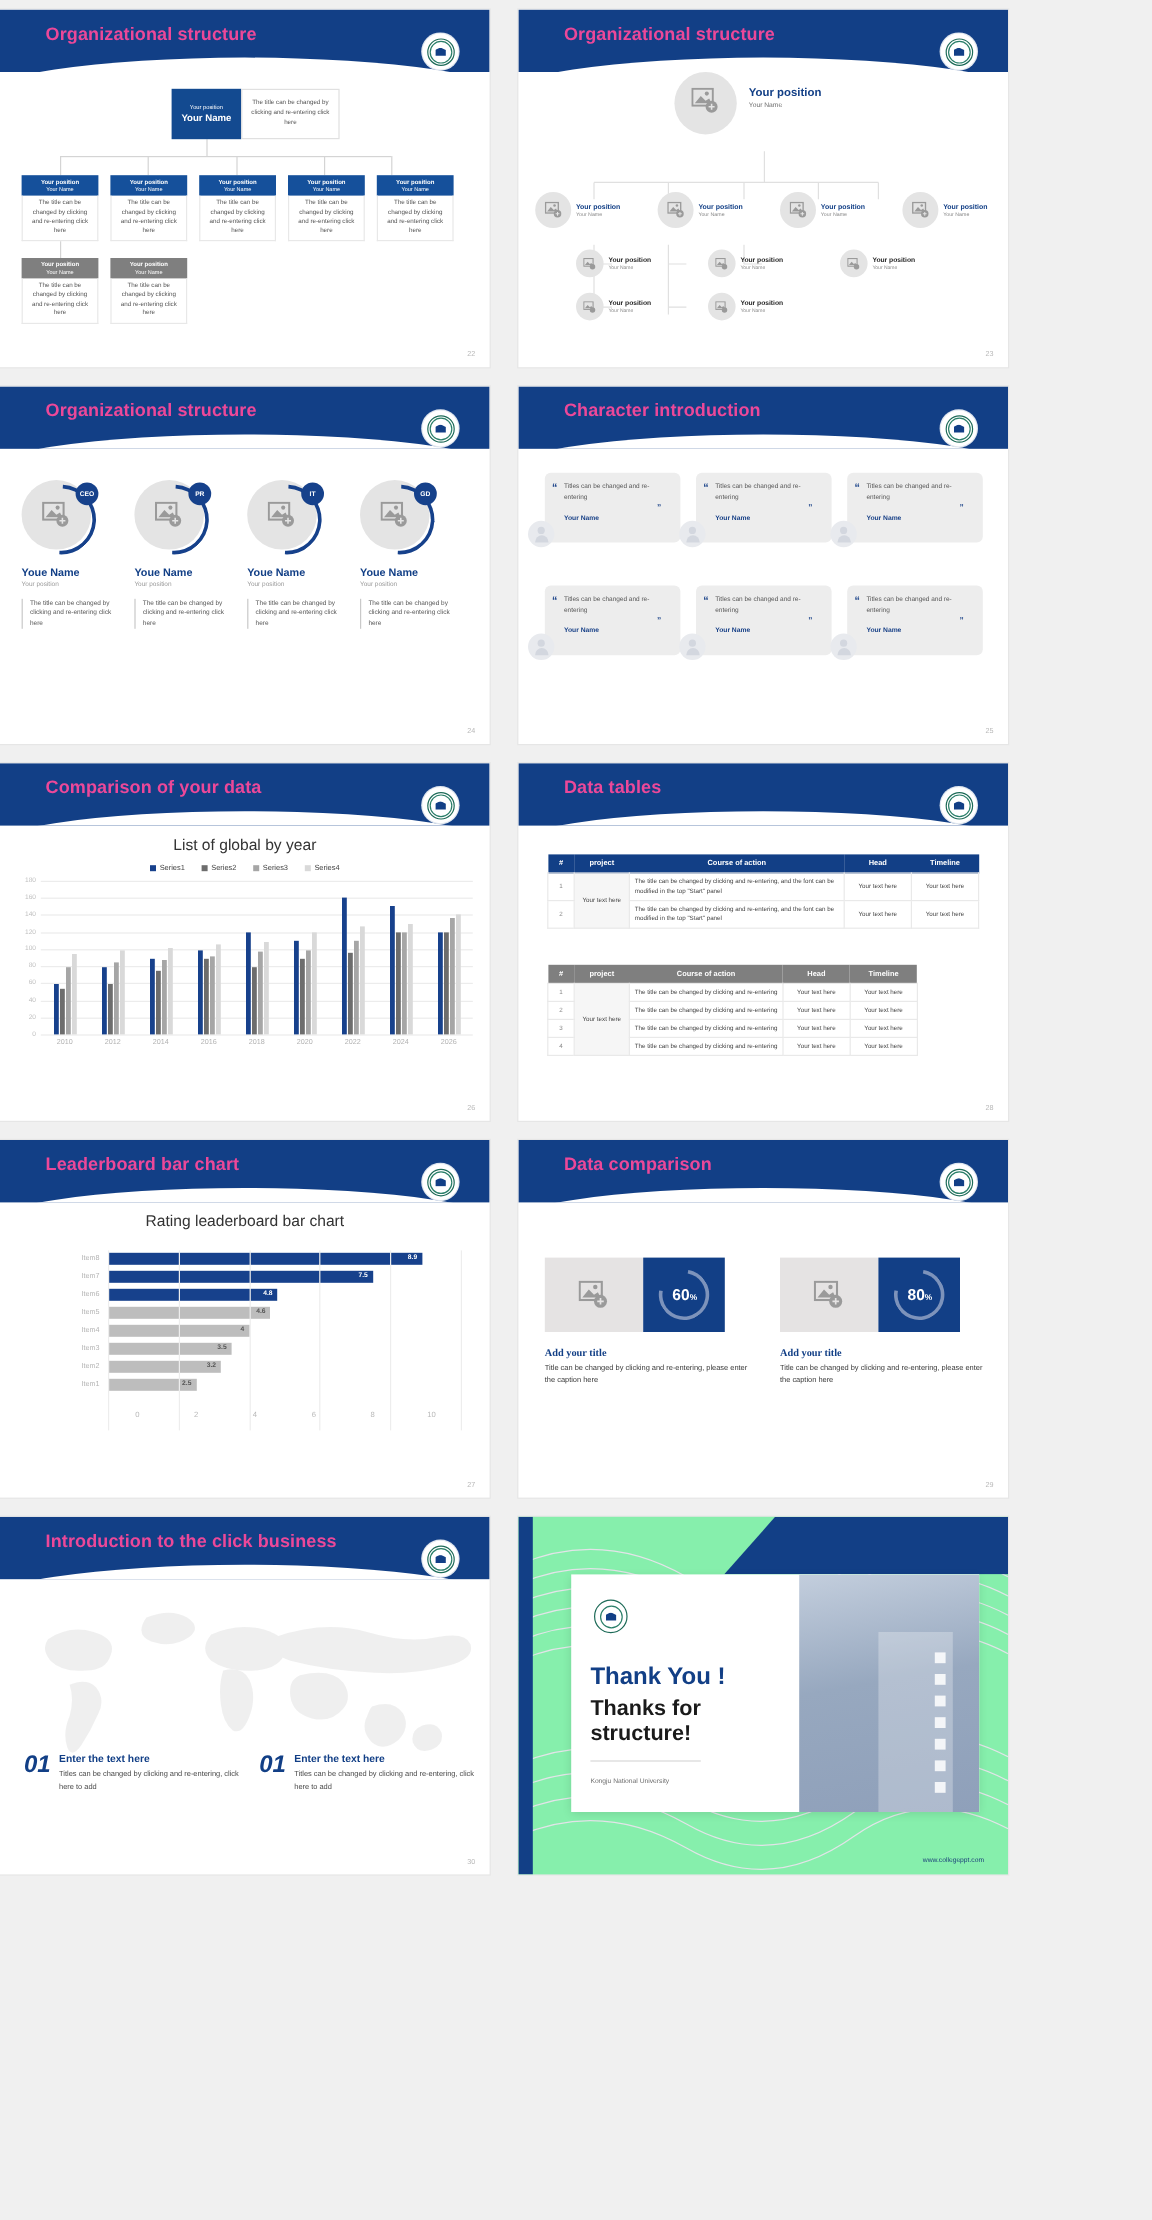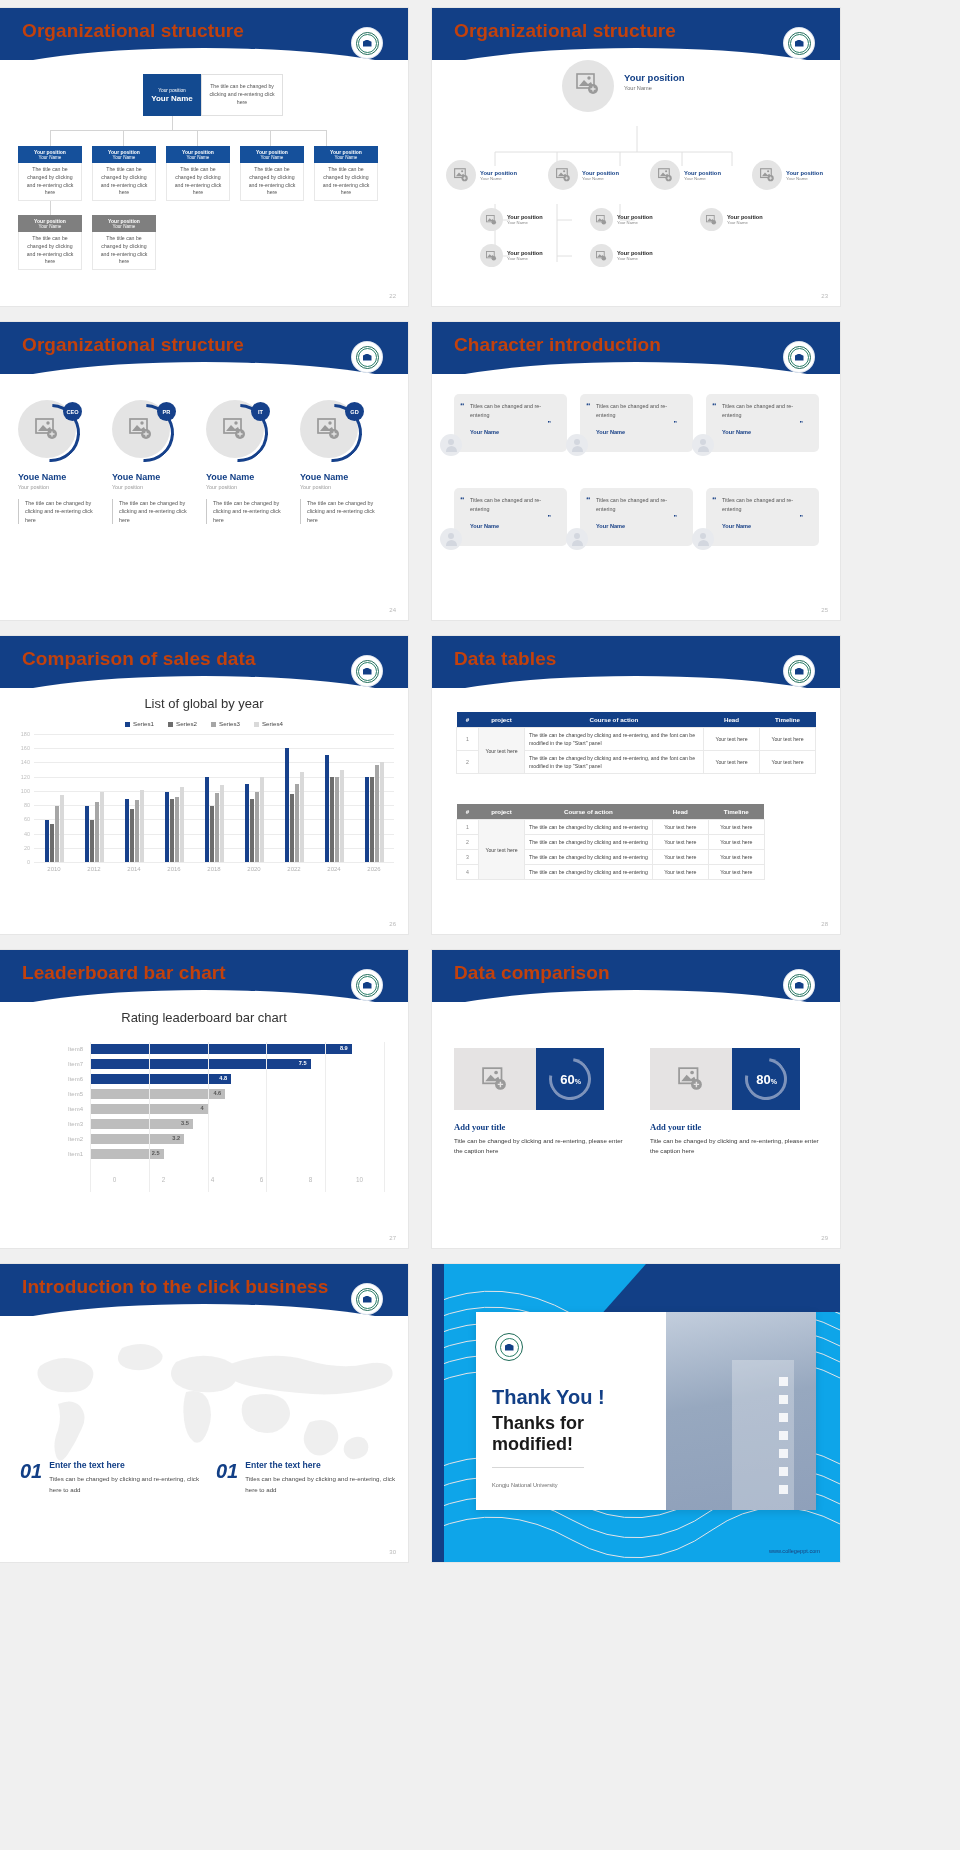--- a/index.html
+++ b/index.html
@@ -25,22 +25,22 @@
   .banner {
     position:absolute; top:0; left:0; width:100%; height:52px;
     background:#123f86; overflow:hidden;
   }
   .banner::after{
     content:""; position:absolute; left:-5%; bottom:-22px;
     width:110%; height:34px; background:#fff;
     border-radius:50% 50% 0 0 / 100% 100% 0 0;
   }
   .banner-title {
-    position:absolute; left:22px; top:12px; z-index:3;
-    color:#c2410c; font-size:19px; font-weight:bold; letter-spacing:.1px;
+    position:absolute; left:38px; top:12px; z-index:3;
+    color:#ec4899; font-size:15px; font-weight:bold; letter-spacing:.1px;
   }
   .seal {
     position:absolute; right:26px; top:20px; width:30px; height:30px;
     border-radius:50%; background:#fff; z-index:5;
     box-shadow:0 0 0 1px #dfe6ef;
     display:flex; align-items:center; justify-content:center;
   }
   .seal-inner{
     width:23px;height:23px;border-radius:50%;
     border:1.4px solid #1e6b58; position:relative;
@@ -152,21 +152,21 @@
   .s29 .ttl{ position:absolute; color:#123f86; font-weight:bold; font-size:8.6px;font-family:Liberation Serif, serif; }
   .s29 .cap{ position:absolute; font-size:6.2px; color:#3a3a3a; line-height:1.65; width:178px; }
 
   
   .s30 .map{ position:absolute; left:0; top:54px; width:100%; height:190px; opacity:.55; }
   .s30 .num{ color:#123f86; font-size:20px; font-weight:bold; font-style:italic; }
   .s30 .hd2{ color:#123f86; font-weight:bold; font-size:8.6px; }
   .s30 .bd2{ font-size:6.2px; color:#4a4a4a; line-height:1.7; }
 
   
-  .s31{ background:#0ea5e9; }
+  .s31{ background:#86efac; }
   .s31 .bluetop{ position:absolute; right:0; top:0; width:58%; height:48px; background:#123f86;
      clip-path:polygon(18% 0,100% 0,100% 100%,0 100%); }
   .s31 .blueleft{ position:absolute; left:0; top:0; width:12px; height:100%; background:#123f86; }
   .s31 .card31{ position:absolute; left:44px; top:48px; right:24px; bottom:52px; background:#fff; display:flex;
      box-shadow:0 2px 8px rgba(0,0,0,.12); overflow:hidden; }
   .s31 .lft{ flex:1; padding:18px 16px; position:relative; }
   .s31 .ty{ color:#123f86; font-size:20px; font-weight:bold; }
   .s31 .tl{ color:#1a1a1a; font-size:18px; font-weight:bold; margin-top:4px; }
   .s31 .uni{ font-size:5.6px; color:#6e6e6e; margin-top:14px; }
   .s31 .rgt{ width:150px; background:linear-gradient(170deg,#c3cedd 0%,#97a8bf 45%,#8fa0ba 100%); position:relative; }
@@ -606,21 +606,21 @@
         <div>
           <div class="head" style="margin:0 auto"></div>
           <div class="body"></div>
         </div>
       </div>
     <div class="pagenum">25</div>
   </div>
 
   <div class="slide s26">
     <div class="banner"></div>
-    <div class="banner-title">Comparison of sales data</div>
+    <div class="banner-title">Comparison of your data</div>
     <div class="seal">
         <div class="seal-inner">
           <div class="seal-glyph"></div>
         </div>
       </div>
 
     <div class="chart-title">List of global by year</div>
     <div class="legend" id="legend26">
         <div><span class="sw" style="background:#17418c"></span><span>Series1</span></div>
         <div><span class="sw" style="background:#6d6d6d"></span><span>Series2</span></div>
@@ -1011,21 +1011,21 @@
     <div class="bluetop"></div>
 
     <div class="card31">
       <div class="lft">
         <div class="seal" style="position:static;width:34px;height:34px;box-shadow:none;margin-bottom:22px">
           <div class="seal-inner" style="width:28px;height:28px">
               <div class="seal-glyph"></div>
             </div>
         </div>
         <div class="ty">Thank You !</div>
-        <div class="tl">Thanks for modified!</div>
+        <div class="tl">Thanks for structure!</div>
         <div style="width:92px;height:1px;background:#d7d7d7;margin-top:12px"></div>
         <div class="uni">Kongju National University</div>
       </div>
       <div class="rgt">
         <div class="bld"></div>
         <div class="win" style="bottom:124px"></div>
           <div class="win" style="bottom:106px"></div>
         <div class="win" style="bottom:88px"></div>
           <div class="win" style="bottom:70px"></div>
         <div class="win" style="bottom:52px"></div>

